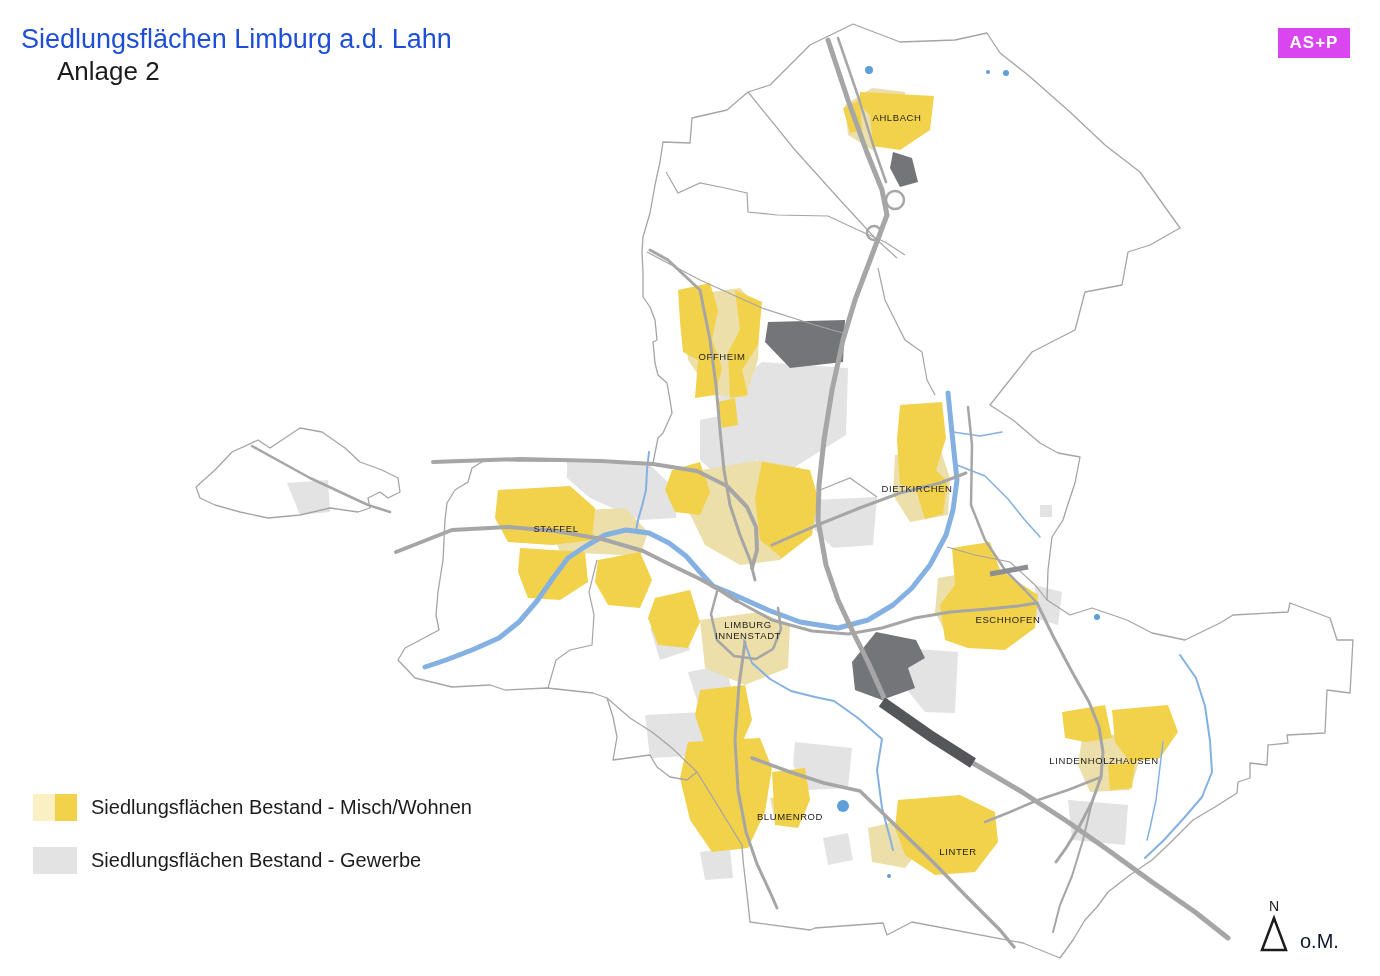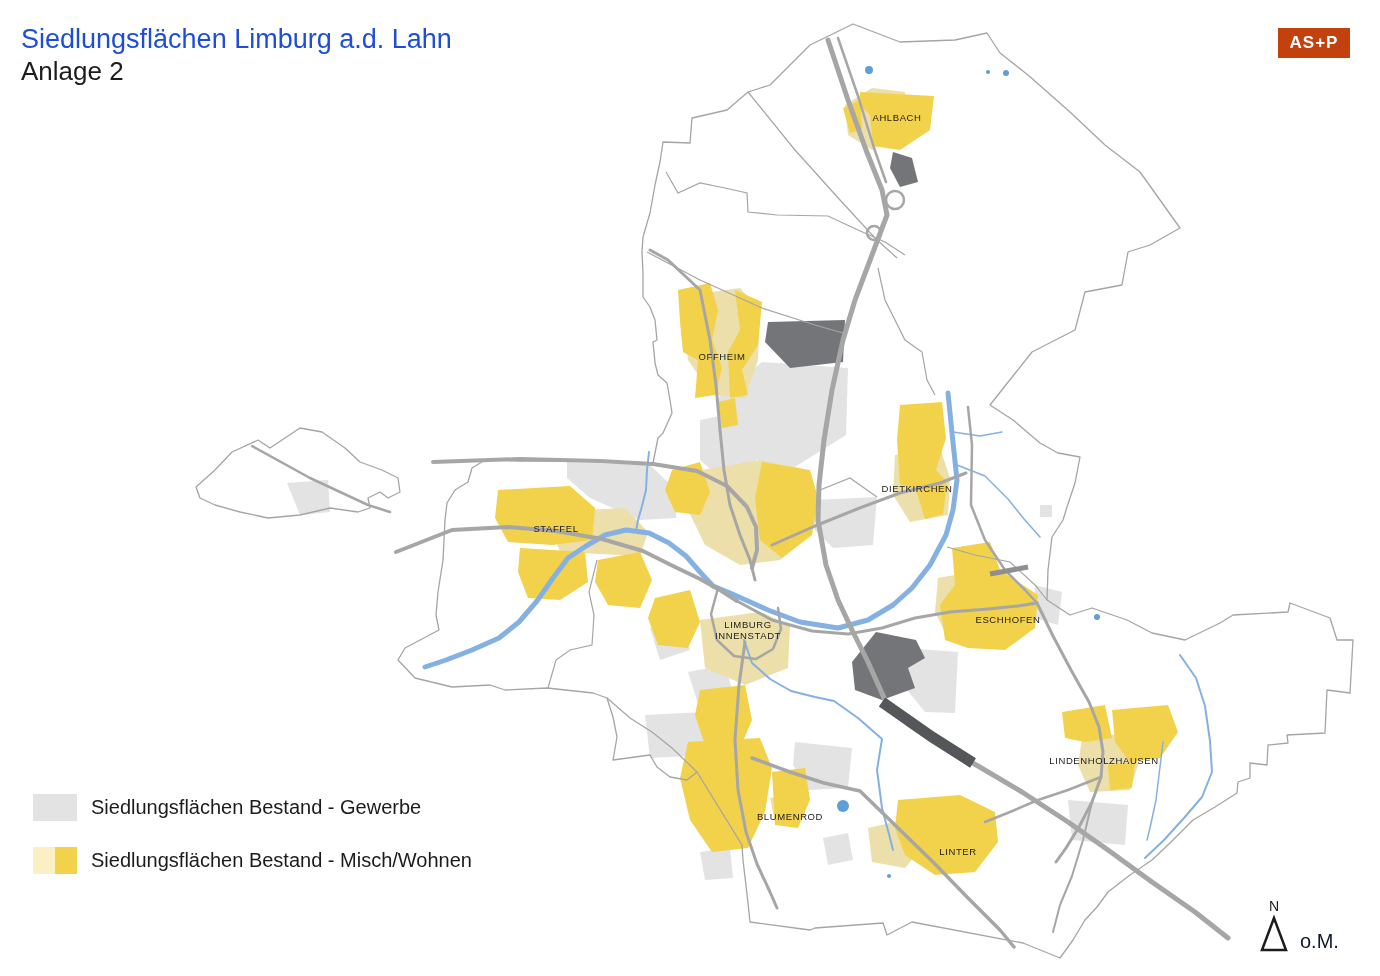--- a/index.html
+++ b/index.html
@@ -2,24 +2,24 @@
 <html><head>
 <meta charset="utf-8">
 <style>
   html,body{margin:0;padding:0;}
   body{
     width:1380px;height:976px;position:relative;overflow:hidden;
     background:#ffffff;font-family:"Liberation Sans",sans-serif;
   }
   .header{position:absolute;left:21px;top:24px;line-height:1.18;}
   .header .title{font-size:27px;color:#1d4ed8;}
-  .header .subtitle{font-size:26px;color:#1c1c1c;}
+  .header .subtitle{font-size:26px;color:#1c1c1c;margin-left:36px;}
   .logo{
     position:absolute;left:1278px;top:28px;width:72px;height:30px;
-    background:#c2410c;color:#ffffff;display:flex;align-items:center;justify-content:center;
+    background:#d946ef;color:#ffffff;display:flex;align-items:center;justify-content:center;
     font-size:17px;font-weight:bold;letter-spacing:1px;
   }
   #map-canvas{position:absolute;left:0;top:0;}
   .legend{position:absolute;left:33px;top:794px;}
   .legend-row{display:flex;align-items:center;height:27px;margin-bottom:26px;}
   .swatch{width:44px;height:27px;flex:0 0 44px;margin-right:14px;display:flex;}
   .swatch .half{flex:1;height:100%;}
   .legend-label{font-size:20px;color:#1c1c1c;white-space:nowrap;}
   .north{position:absolute;left:1252px;top:898px;width:120px;height:64px;}
   .north .n-letter{position:absolute;left:14px;top:0;width:16px;text-align:center;font-size:14px;color:#1c1c1c;}
@@ -136,31 +136,31 @@
 <div class="header">
   <div class="title">Siedlungsflächen Limburg a.d. Lahn</div>
   <div class="subtitle">Anlage 2</div>
 </div>
 
 <div class="logo">AS+P</div>
 
 <div class="legend">
   <div class="legend-row">
     <div class="swatch">
+      <div class="half" style="background: rgb(251, 240, 196);"></div>
+        <div class="half" style="background: rgb(242, 209, 75);"></div>
+    </div>
+    <div class="legend-label">Siedlungsflächen Bestand - Misch/Wohnen</div>
+  </div>
+  <div class="legend-row">
+    <div class="swatch">
       <div class="half" style="background: rgb(227, 227, 227);"></div>
         <div class="half" style="background: rgb(227, 227, 227);"></div>
     </div>
     <div class="legend-label">Siedlungsflächen Bestand - Gewerbe</div>
-  </div>
-  <div class="legend-row">
-    <div class="swatch">
-      <div class="half" style="background: rgb(251, 240, 196);"></div>
-        <div class="half" style="background: rgb(242, 209, 75);"></div>
-    </div>
-    <div class="legend-label">Siedlungsflächen Bestand - Misch/Wohnen</div>
   </div>
 </div>
 
 <div class="north">
   <div class="n-letter">N</div>
   <svg width="48" height="64">
     <polygon points="22,20 10,52 34,52" fill="#ffffff" stroke="#1c1c1c" stroke-width="2.5" stroke-linejoin="miter"></polygon>
   </svg>
   <div class="scale-note">o.M.</div>
 </div>

